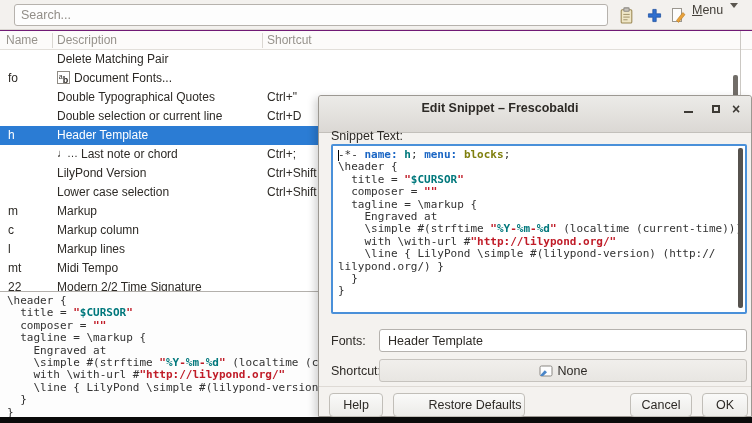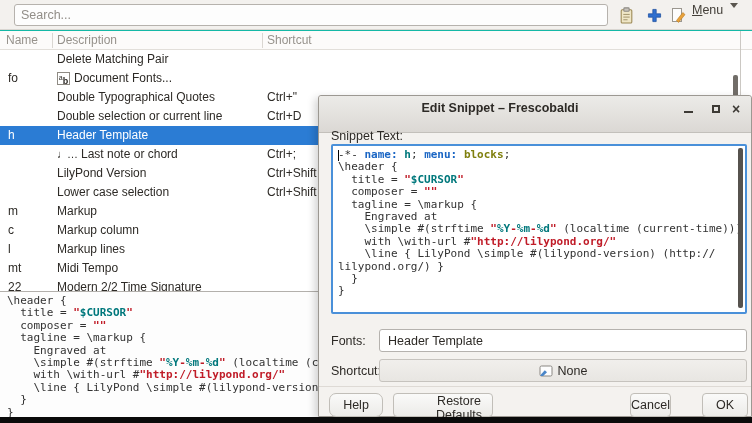--- a/index.html
+++ b/index.html
@@ -1,18 +1,18 @@
 <!DOCTYPE html>
 <html><head>
 <meta charset="utf-8">
 <style>
   * { margin:0; padding:0; box-sizing:border-box; }
   html,body { width:752px; height:423px; }
   body { font-family:"Liberation Sans", sans-serif; background:#f3f1ee; overflow:hidden; }
-  .screen { position:relative; width:752px; height:423px; background:#14b8a6; }
+  .screen { position:relative; width:752px; height:423px; background:#701a75; }
 
   
   .toolbar { position:absolute; left:0; top:0; width:752px; height:30px; background:#f3f1ee; border-bottom:1px solid #d9d6d1; }
   .search { position:absolute; left:14px; top:4px; width:594px; height:22px; border:1px solid #b6b2ad; border-radius:3px; background:#fdfdfd; font-family:"Liberation Sans",sans-serif; font-size:12.5px; color:#2d2a26; padding:0 6px; outline:none; }
   .search::placeholder { color:#928e88; }
   .tbtn { position:absolute; top:3px; width:24px; height:24px; background:transparent; border:none; cursor:pointer; display:flex; align-items:center; justify-content:center; }
   .menu-btn { position:absolute; top:3px; left:692px; width:54px; height:24px; background:transparent; border:none; font-family:"Liberation Sans",sans-serif; font-size:12.5px; color:#44403a; display:flex; gap:7px; cursor:pointer; }
   .menu-label { display:inline-block; }
   .menu-label::first-letter { text-decoration:underline; }
   .arr { width:0; height:0; border-left:4px solid transparent; border-right:4px solid transparent; border-top:5px solid #5a564f; display:inline-block; }
@@ -20,21 +20,21 @@
   
   .thead { position:absolute; left:0; top:31px; width:752px; height:19px; background:#fcfbfa; border-bottom:1px solid #e2dfda; font-size:12px; color:#96928c; }
   .thead .hl { position:absolute; top:2px; }
   .hdiv { position:absolute; top:2px; width:1px; height:15px; background:#dad7d2; }
 
   
   .tlist { position:absolute; left:0; top:50px; width:752px; height:241px; overflow:hidden; background:#fff; }
   .row { position:relative; width:752px; height:19px; font-size:12px; color:#2d2a26; }
   .row.selected { background:#2b7cd4; color:#ffffff; }
   .col-name { position:absolute; left:8px; top:2px; }
-  .col-desc { position:absolute; left:57px; top:2px; white-space:nowrap; display:flex; align-items:center; gap:4px; }
+  .col-desc { position:absolute; left:57px; top:2px; white-space:nowrap; display:flex; align-items:flex-start; gap:4px; }
   .col-shortcut { position:absolute; left:267px; top:2px; white-space:nowrap; }
   .fi { display:inline-block; width:13px; height:13px; border:1px solid #8f8b84; background:#fff; color:#2d2a26; font-size:9px; line-height:10px; text-align:center; }
   .fi sup { font-size:7px; }
   .ni { font-size:11px; color:#2d2a26; letter-spacing:-1px; }
   .vline { position:absolute; left:740px; top:31px; width:1px; height:64px; background:#cbc8c3; }
   .sb-handle { position:absolute; left:733px; top:75px; width:5px; height:48px; background:#716d68; border-radius:2px; }
 
   
   .preview { position:absolute; left:0; top:291px; width:752px; height:126px; background:#fdfdfd; border-top:1px solid #b3b0ac; overflow:hidden; padding:3px 0 0 7px; }
   .cl { white-space:pre; font-family:"DejaVu Sans Mono", monospace; font-size:11px; line-height:12.4px; }
@@ -62,23 +62,23 @@
 
   .editor { position:absolute; left:12px; top:48px; width:416px; height:170px; background:#ffffff; border:2px solid #4a90d9; border-radius:2px; padding:3px 10px 3px 5px; overflow:hidden; }
   .caret { position:absolute; left:5px; top:4px; width:1px; height:11px; background:#000; }
   .ed-scroll { position:absolute; right:2px; top:2px; width:5px; height:160px; background:#56524e; border-radius:2px; }
 
   .dinput { position:absolute; left:60px; top:233px; width:368px; height:23px; border:1px solid #b5b2ae; border-radius:3px; background:#fff; font-family:"Liberation Sans",sans-serif; font-size:12.5px; color:#2d2a26; padding:0 8px; }
   .shortcut-btn { position:absolute; left:60px; top:263px; width:368px; height:23px; border:1px solid #c6c3be; border-radius:3px; background:linear-gradient(#f1efec,#e8e6e2); font-family:"Liberation Sans",sans-serif; font-size:12.5px; color:#2d2a26; display:flex; align-items:center; justify-content:center; gap:5px; cursor:pointer; }
 
   .btnrow { position:absolute; left:0; top:290px; width:100%; height:32px; border-top:1px solid #dedad5; }
   .btn { position:absolute; top:6px; height:24px; border:1px solid #c1beb8; border-radius:4px; background:linear-gradient(#fafaf9,#ecebe8); font-family:"Liberation Sans",sans-serif; font-size:12.5px; color:#2d2a26; cursor:pointer; }
-  .btn.help { left:10px; width:54px;border-radius:7px; }
-  .btn.restore { left:74px; width:100px;padding-left:32px; }
-  .btn.cancel { left:311px; width:41px; }
+  .btn.help { left:10px; width:54px; }
+  .btn.restore { left:74px; width:132px;padding-left:32px; }
+  .btn.cancel { left:311px; width:62px; }
   .btn.ok { left:383px; width:46px; }
 </style>
 </head>
 <body>
 
 <div class="screen">
 
   <div class="toolbar">
     <input class="search" type="text" placeholder="Search..." style="">
     <button class="tbtn" style="left:614px">

